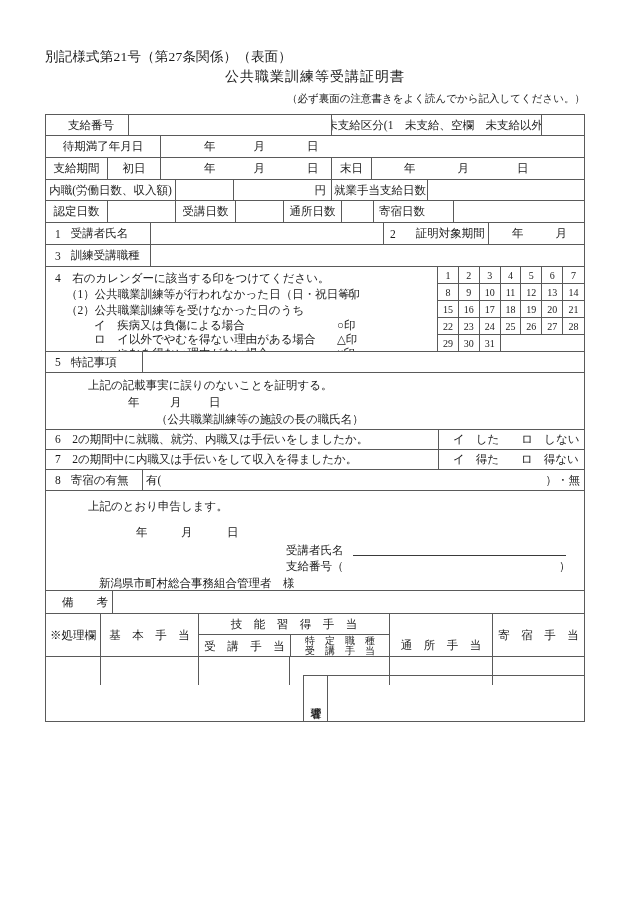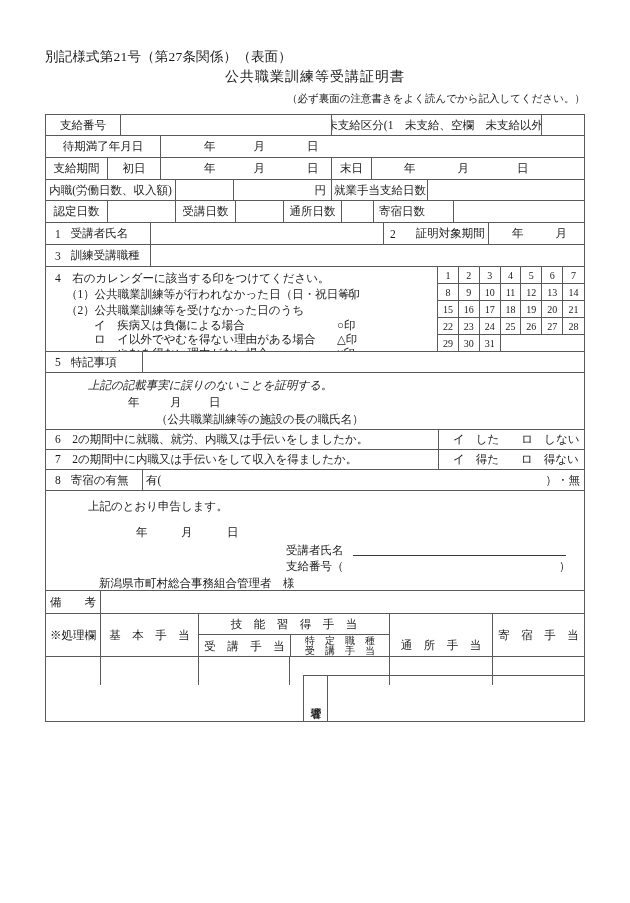--- a/index.html
+++ b/index.html
@@ -129,21 +129,21 @@
 
 <div class="page">
 
   <div class="hdr-formno">別記様式第21号（第27条関係）（表面）</div>
   <div class="hdr-title">公共職業訓練等受講証明書</div>
   <div class="hdr-note">（必ず裏面の注意書きをよく読んでから記入してください。）</div>
 
   <div class="frame" style="top:114px; height:608px;">
 
     <div class="row" style="height:21px;">
-      <div class="cell c" style="left:0; width:75px;">支給番号</div>
+      <div class="cell c" style="left:8px; width:75px;">支給番号</div>
       <div class="cell" style="left:75px; width:211px;"></div>
       <div class="cell c" style="left:286px; width:210px;">未支給区分(1　未支給、空欄　未支給以外)</div>
       <div class="cell nb" style="left:496px; width:42px;"></div>
     </div>
 
     <div class="row" style="height:22px;">
       <div class="cell c" style="left:0; width:115px;">待期満了年月日</div>
       <div class="cell nb l" style="left:115px; width:423px; padding-left:0;">
         <span style="margin-left:43px;">年</span>
         <span style="margin-left:38px;">月</span>
@@ -270,21 +270,21 @@
 
     <div class="row" style="height:21px;">
       <div class="cell l" style="left:0; width:97px; padding-left:9px;">
         <span>5</span>
         <span style="margin-left:10px;">特記事項</span>
       </div>
       <div class="cell nb" style="left:97px; width:441px;"></div>
     </div>
 
     <div class="row" style="height:57px;">
-      <div class="free" style="left:42px; top:5px;font-style:italic;">上記の記載事実に誤りのないことを証明する。</div>
+      <div class="free" style="left:42px; top:5px;">上記の記載事実に誤りのないことを証明する。</div>
       <div class="free" style="left:82px; top:22px;">年</div>
       <div class="free" style="left:124px; top:22px;">月</div>
       <div class="free" style="left:163px; top:22px;">日</div>
       <div class="free" style="left:110px; top:39px;">（公共職業訓練等の施設の長の職氏名）</div>
     </div>
 
     <div class="row" style="height:20px;">
       <div class="cell l" style="left:0; width:393px; padding-left:9px;">6　2の期間中に就職、就労、内職又は手伝いをしましたか。</div>
       <div class="cell nb l" style="left:393px; width:145px; padding-left:0;">
         <span style="margin-left:14px;">イ</span>
@@ -325,21 +325,21 @@
       <div class="free" style="left:240px; top:52px;">受講者氏名</div>
       <div class="sig-line" style="position:absolute; left:307px; top:52px; width:213px;"></div>
 
       <div class="free" style="left:240px; top:68px;">支給番号（</div>
       <div class="free" style="left:513px; top:68px;">）</div>
 
       <div class="free" style="left:53px; top:85px;">新潟県市町村総合事務組合管理者　様</div>
     </div>
 
     <div class="row" style="height:23px;">
-      <div class="cell c" style="left:0; width:55px;">備　　考</div>
+      <div class="cell c" style="left:12px; width:55px;">備　　考</div>
       <div class="cell nb" style="left:55px; width:483px;"></div>
     </div>
 
     <div class="row" style="height:43px;">
       <div class="cell c" style="left:0; width:55px;">※処理欄</div>
       <div class="cell c" style="left:55px; width:98px;">基　本　手　当</div>
 
       <div class="cell nb" style="left:153px; width:191px; padding:0; display:block; border-right:1px solid #5a5a5a;">
         <div style="height:20px; border-bottom:1px solid #5a5a5a; display:flex; align-items:center; justify-content:center; font-size:11.5px; white-space:nowrap;">技　能　習　得　手　当</div>
         <div style="height:22px; display:flex;">

